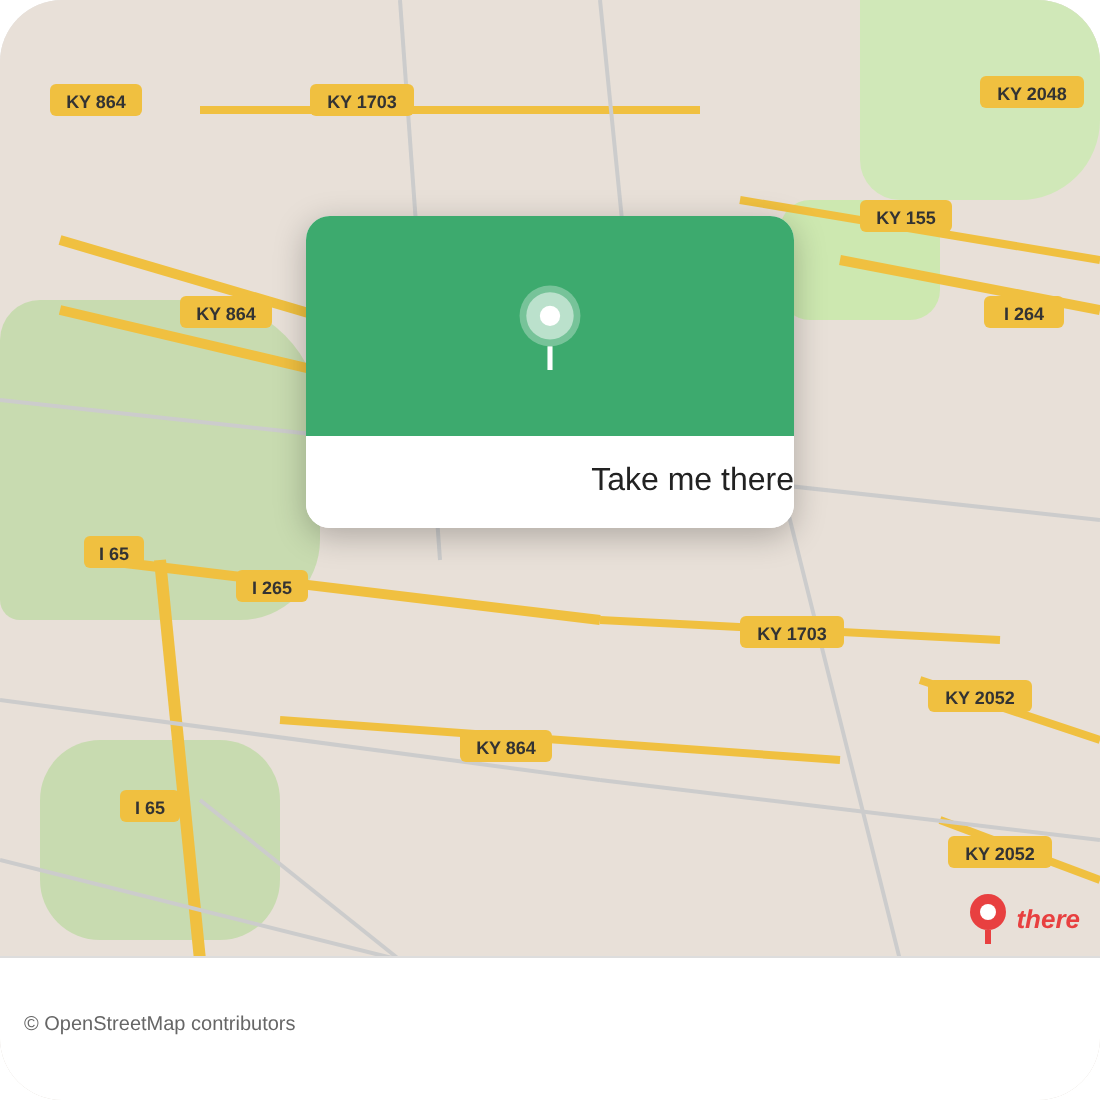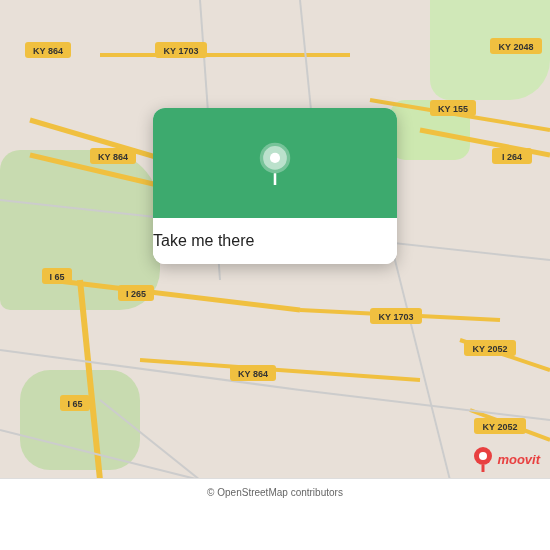--- a/index.html
+++ b/index.html
@@ -11,20 +11,21 @@
       font-family: Arial, sans-serif;
       position: relative;
     }
 
     #map-container {
       width: 550px;
       height: 550px;
       position: relative;
       background-color: #e5e5e5;
       overflow: hidden;
+      border-radius: 31px;
     }
 
     
     .map-bg {
       position: absolute;
       inset: 0;
       background: #e8e0d8;
     }
 
     
@@ -65,21 +66,21 @@
       height: 100%;
     }
 
     
     .bottom-bar {
       position: absolute;
       bottom: 0; left: 0; right: 0;
       height: 72px;
       background: #fff;
       display: flex;
-      flex-direction: row;
+      flex-direction: column;
       justify-content: center;
       padding: 8px 12px;
       border-top: 1px solid #ddd;
     }
 
     .bottom-copyright {
       font-size: 10px;
       color: #666;
       margin-bottom: 4px;
     }
@@ -118,21 +119,21 @@
     .popup-button {
       display: block;
       width: 100%;
       padding: 14px 0;
       background: #fff;
       border: none;
       font-size: 16px;
       font-weight: 500;
       color: #222;
       cursor: pointer;
-      text-align: left;
+      text-align: right;
     }
 
     
     .moovit-logo {
       position: absolute;
       bottom: 78px;
       right: 10px;
       display: flex;
       align-items: center;
       gap: 4px;
@@ -248,20 +249,20 @@
     <button class="popup-button">Take me there</button>
   </div>
 
   <div class="moovit-logo">
 
     <svg class="moovit-pin" viewBox="0 0 20 26" xmlns="http://www.w3.org/2000/svg">
       <ellipse cx="10" cy="10" rx="9" ry="9" fill="#e84040"></ellipse>
       <circle cx="10" cy="10" r="4" fill="white"></circle>
       <path d="M10 19 L10 26" stroke="#e84040" stroke-width="3"></path>
     </svg>
-    <span class="moovit-text">moovit</span>
+    <span class="moovit-text">there</span>
   </div>
 
   <div class="bottom-bar">
     <span class="bottom-copyright">© OpenStreetMap contributors</span>
   </div>
 
 </div>
 
 </body></html>

